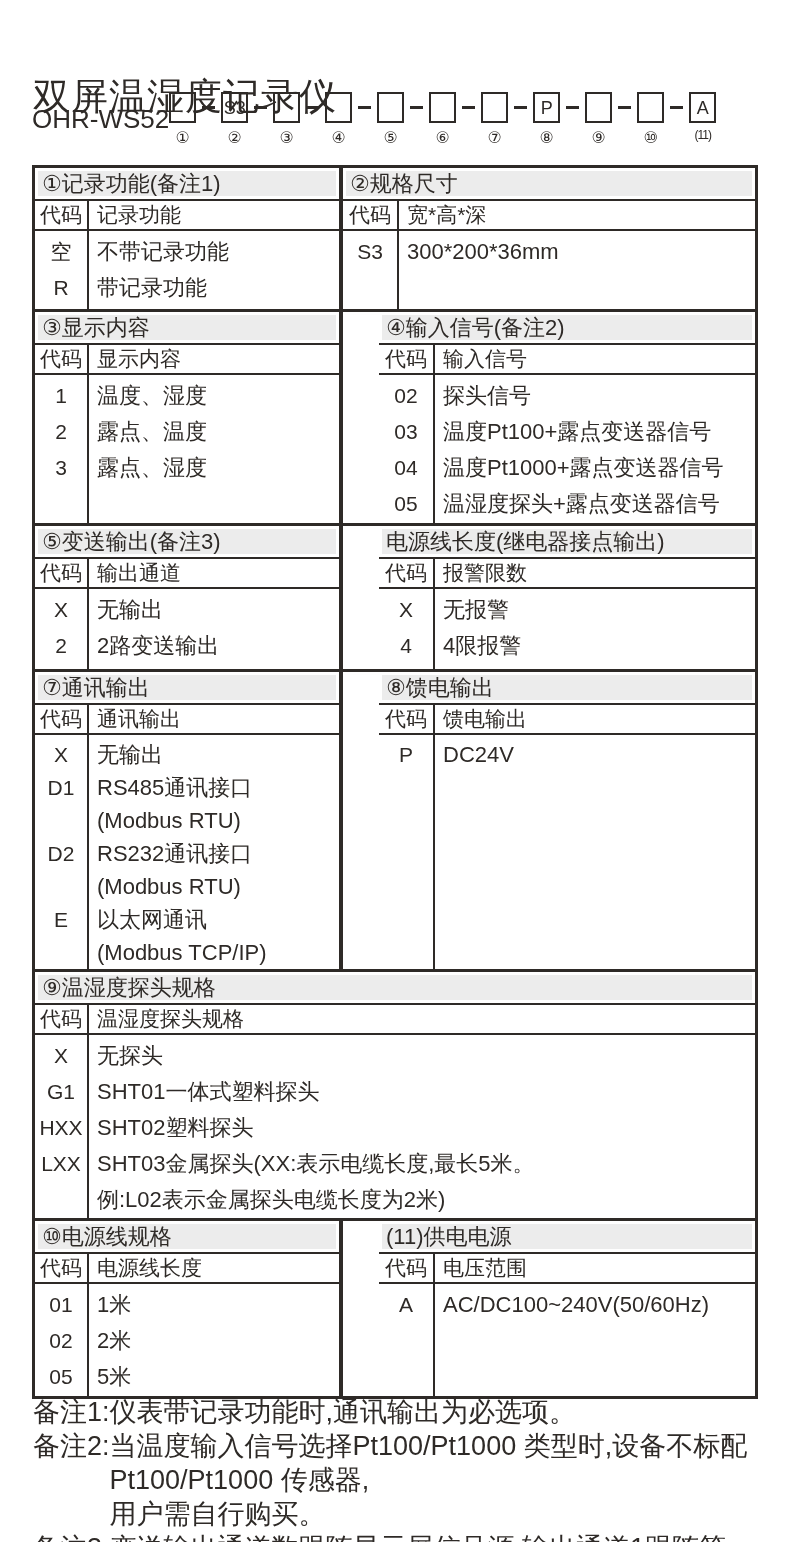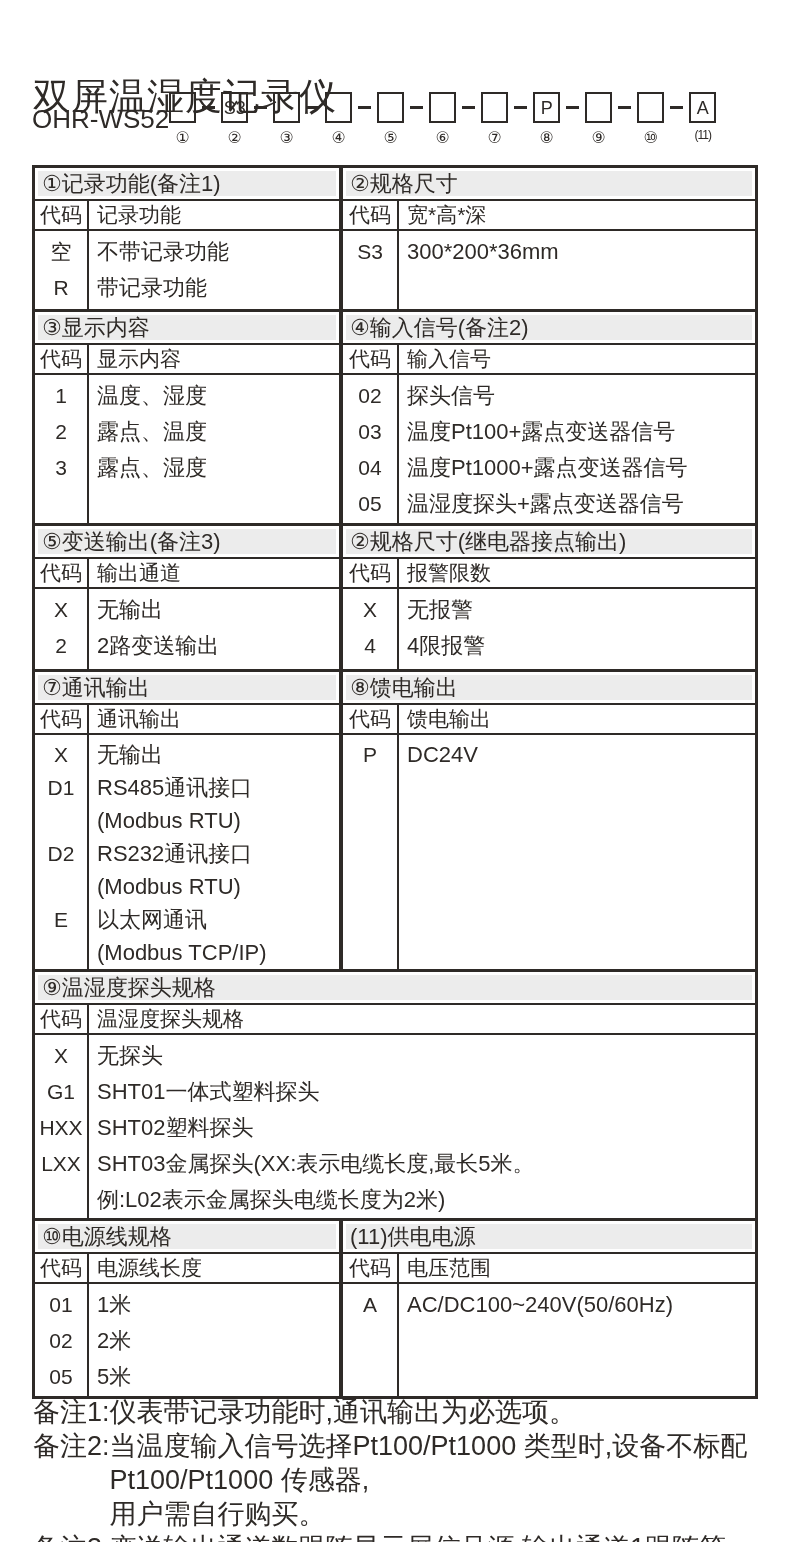--- a/index.html
+++ b/index.html
@@ -26,21 +26,21 @@
   }
   .pos-num{margin-top:5px;font-size:16px;}
   .pos-num.paren{font-size:12px;letter-spacing:-1px;}
   .dash{width:13px;height:3px;background:var(--ink);margin:16px 6px 0 6px;flex:none;}
   
   .spec-table{
     position:absolute;left:32px;top:165px;width:726px;
     border:3px solid var(--ink);
   }
   .band{display:flex;align-items:stretch;}
-  .band + .band{border-top:3px solid var(--ink);}
+  .band + .band{border-top:3px solid var(--ink);gap:36px;}
   .half{display:flex;flex-direction:column;}
   .half.left{width:308px;flex:none;border-right:4px solid var(--ink);}
   .half.right{flex:1;}
   .half.full{width:100%;}
   .sec-header{height:33px;border-bottom:2px solid var(--ink);padding:3px;background:#fff;}
   .sec-header-fill{
     background:var(--hdr);height:100%;display:flex;align-items:center;
     padding-left:4px;font-size:22px;white-space:nowrap;
   }
   .subhead{display:flex;}
@@ -232,21 +232,21 @@
             <div class="c">2</div>
           </div>
           <div class="desccol">
             <div class="l">无输出</div>
             <div class="l">2路变送输出</div>
           </div>
         </div>
       </div>
       <div class="half right">
         <div class="sec-header">
-          <div class="sec-header-fill">②规格尺寸(继电器接点输出)</div>
+          <div class="sec-header-fill">电源线长度(继电器接点输出)</div>
         </div>
         <div class="subhead">
           <div class="sh-code">代码</div>
           <div class="sh-desc">报警限数</div>
         </div>
         <div class="tbody">
           <div class="codecol">
             <div class="c">X</div>
             <div class="c">4</div>
           </div>

